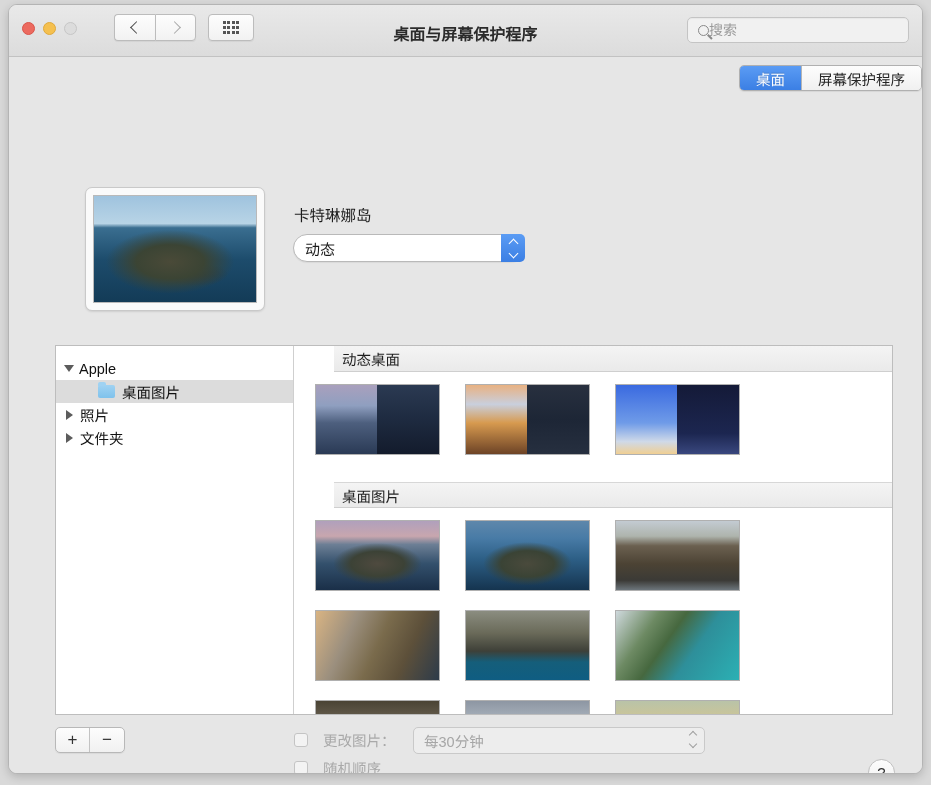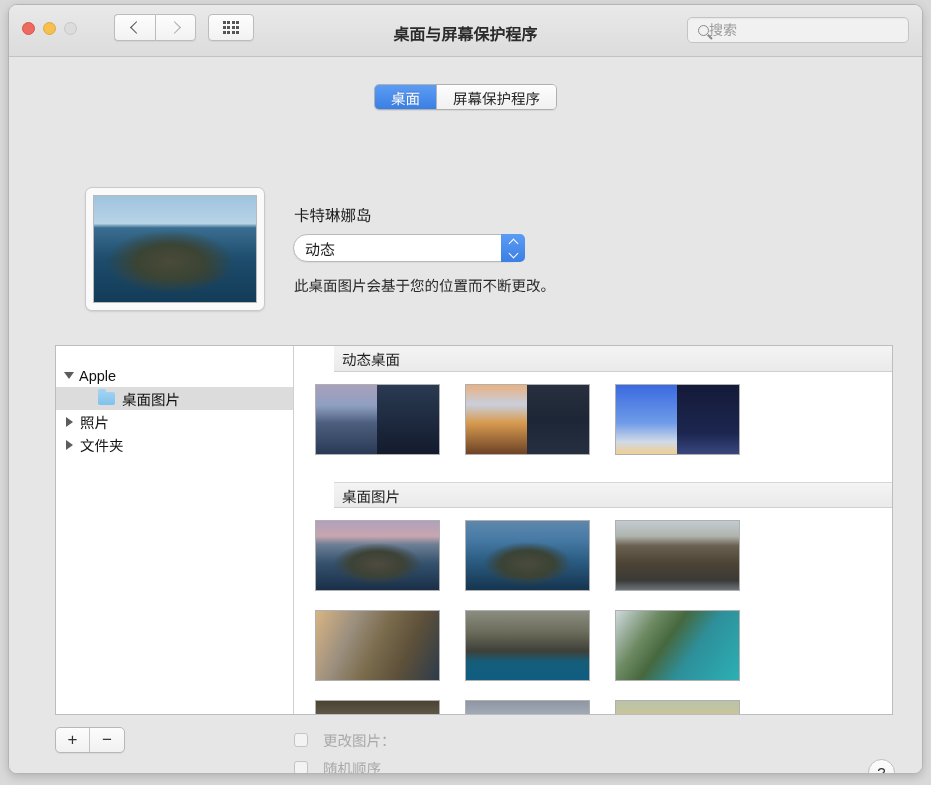--- a/index.html
+++ b/index.html
@@ -89,22 +89,22 @@
     font-family: inherit; font-size: 14px; color: #333;
     width: 170px;
   }
   #search-input::placeholder { color: #9a9a9a; }
 
   
   #body { position: relative; height: 717px; background: #e6e6e6; }
 
   
   #tabs {
-    position: absolute; left: 0; right: 0; top: 27px;
-    display: flex; justify-content: center;
+    position: absolute; left: 0; right: 0; top: 8px;
+    display: flex; justify-content: flex-end;
   }
   #tabgroup {
     display: flex; height: 26px;
     border: 1px solid #b0b0b0; border-radius: 5px;
     overflow: hidden;
     box-shadow: 0 1px 1px rgba(0,0,0,0.07);
   }
   .tab {
     padding: 0 16px;
     display: flex; align-items: center; justify-content: center;
@@ -174,21 +174,21 @@
     width: 838px; height: 370px;
     background: #fff;
     border: 1px solid #bdbdbd;
     display: flex;
     overflow: hidden;
   }
   #sidebar {
     width: 238px; flex: none;
     background: #fff;
     border-right: 1px solid #cfcfcf;
-    padding-top: 18px;
+    padding-top: 11px;
   }
   .tree-row {
     height: 23px; display: flex; align-items: center;
     font-size: 14.5px; color: #111; padding-left: 8px;
   }
   .tree-row.selected { background: #dcdcdc; }
   .disc {
     width: 0; height: 0; flex: none; margin-right: 5px;
     border-left: 5.5px solid transparent; border-right: 5.5px solid transparent;
     border-top: 7px solid #5c5c5c;
@@ -348,21 +348,20 @@
     </div>
     <div id="preview-name">卡特琳娜岛</div>
 
     <div id="dynamic-popup">
       <span class="pval">动态</span>
       <span class="stepper">
         <span class="arrowup"></span>
           <span class="arrowdn"></span>
       </span>
     </div>
-    <div id="dynamic-note">此桌面图片会基于您的位置而不断更改。</div>
 
     <div id="panel">
 
       <div id="sidebar">
         <div class="tree-row">
           <span class="disc"></span>
           <span>Apple</span>
         </div>
         <div class="tree-row child selected">
           <span class="folder-icon"></span>
@@ -442,20 +441,27 @@
     <div id="addremove">
       <div id="btn-add">+</div>
       <div id="btn-remove">−</div>
     </div>
 
     <div class="check-row" id="row-change">
       <span class="checkbox"></span>
       <span class="check-label">更改图片：</span>
     </div>
 
+    <div id="interval-popup">
+      <span class="ival">每30分钟</span>
+      <span class="istep">
+        <span class="iarrowup"></span>
+          <span class="iarrowdn"></span>
+      </span>
+    </div>
 
     <div class="check-row" id="row-random">
       <span class="checkbox"></span>
       <span class="check-label">随机顺序</span>
     </div>
 
     <div id="help-button">?</div>
 
   </div>
 </div>

